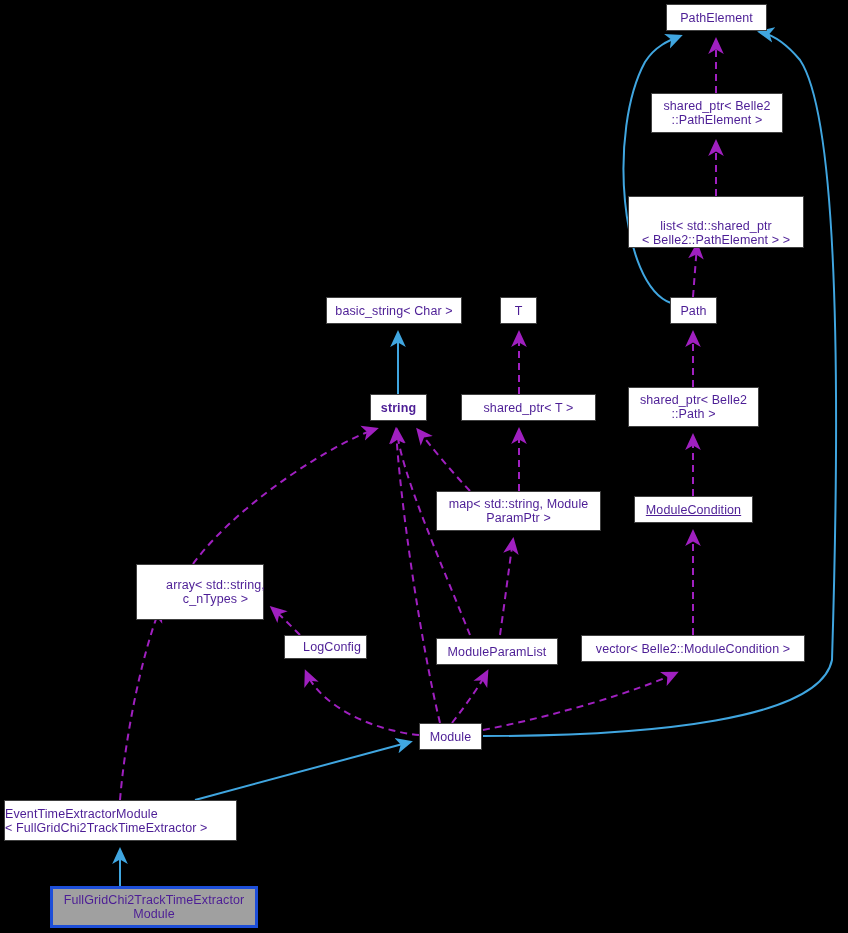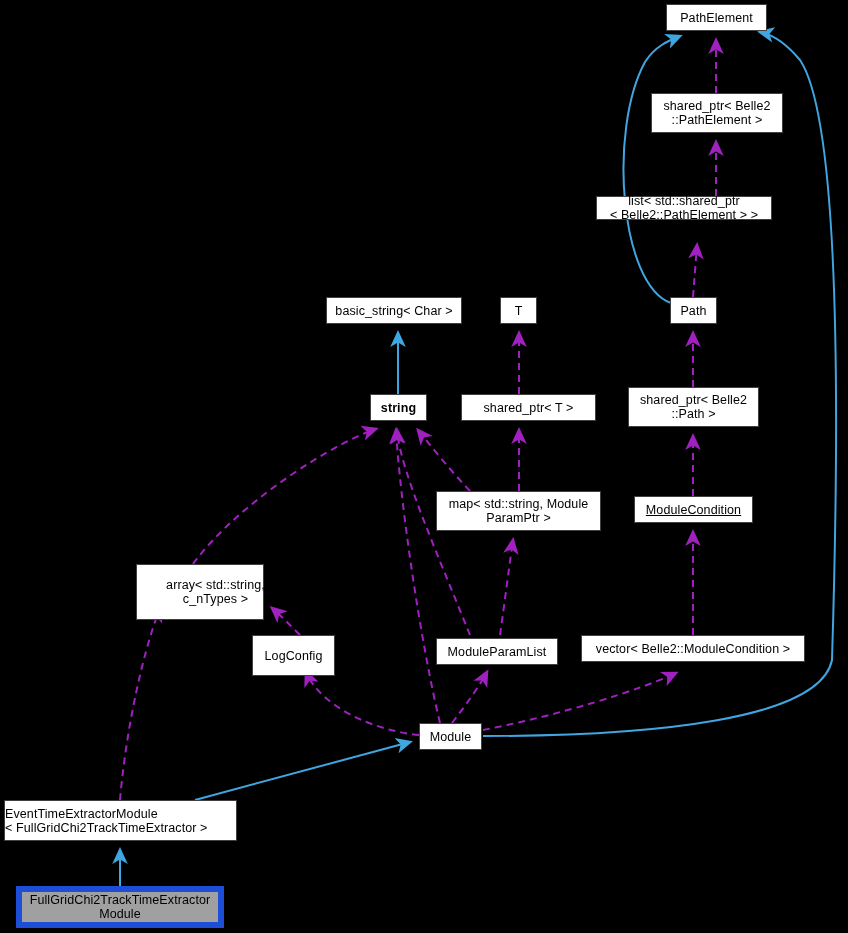--- a/index.html
+++ b/index.html
@@ -21,34 +21,35 @@
     top: 0;
     width: 848px;
     height: 933px;
     pointer-events: none;
   }
   .node {
     position: absolute;
     box-sizing: border-box;
     background: #ffffff;
     border: 1px solid #404040;
-    color: #000000;
+    color: #4c1d95;
     font-size: 12.5px;
     line-height: 14px;
     display: flex;
     align-items: center;
     justify-content: center;
     text-align: center;
     padding: 0 5px;
     white-space: pre;
     letter-spacing: 0.1px;
   }
   .node.highlight {
     background: #a0a0a0;
-    border: 6px solid #1d4ed8;
+    border: 3px solid #1d4ed8;
+    margin-left: 34px;
   }
   .node-label {
     display: block;
     white-space: pre;
   }
 </style>
 </head>
 <body>
 
 <div id="diagram-root">
@@ -83,30 +84,30 @@
         <path d="M 483,730 C 560,715 640,690 676,673" fill="none" stroke="#a020c0" stroke-width="2" stroke-dasharray="7,5" marker-end="url(#arrow-usage)"></path>
         <path d="M 483,736 C 650,736 820,720 832,660 C 840,400 840,120 800,60 C 785,42 770,34 760,32" fill="none" stroke="#40a6e0" stroke-width="2" marker-end="url(#arrow-inheritance)"></path>
         <path d="M 195,800 L 410,742" fill="none" stroke="#40a6e0" stroke-width="2" marker-end="url(#arrow-inheritance)"></path>
         <path d="M 120,800 C 125,740 140,660 160,608" fill="none" stroke="#a020c0" stroke-width="2" stroke-dasharray="7,5" marker-end="url(#arrow-usage)"></path>
         <path d="M 120,886 L 120,850" fill="none" stroke="#40a6e0" stroke-width="2" marker-end="url(#arrow-inheritance)"></path>
       </g>
   </svg>
   <div id="node-layer">
       <div class="node" style="left: 666px; top: 4px; width: 101px; height: 27px;"><div><span class="node-label">PathElement</span></div></div>
       <div class="node" style="left: 651px; top: 93px; width: 132px; height: 40px;"><div><span class="node-label">shared_ptr&lt; Belle2</span><span class="node-label">::PathElement &gt;</span></div></div>
-      <div class="node" style="left: 596px; top: 196px; width: 176px; height: 24px;"><div><span class="node-label">list&lt; std::shared_ptr</span><span class="node-label">&lt; Belle2::PathElement &gt; &gt;</span></div></div>
+      <div class="node" style="left: 628px; top: 196px; width: 176px; height: 52px; align-items: flex-end;"><div><span class="node-label">list&lt; std::shared_ptr</span><span class="node-label">&lt; Belle2::PathElement &gt; &gt;</span></div></div>
       <div class="node" style="left: 670px; top: 297px; width: 47px; height: 27px;"><div><span class="node-label">Path</span></div></div>
       <div class="node" style="left: 628px; top: 387px; width: 131px; height: 40px;"><div><span class="node-label">shared_ptr&lt; Belle2</span><span class="node-label">::Path &gt;</span></div></div>
       <div class="node" style="left: 634px; top: 496px; width: 119px; height: 27px; text-decoration: underline;"><div><span class="node-label">ModuleCondition</span></div></div>
       <div class="node" style="left: 326px; top: 297px; width: 136px; height: 27px;"><div><span class="node-label">basic_string&lt; Char &gt;</span></div></div>
       <div class="node" style="left: 500px; top: 297px; width: 37px; height: 27px;"><div><span class="node-label">T</span></div></div>
       <div class="node" style="left: 370px; top: 394px; width: 57px; height: 27px; font-weight: bold;"><div><span class="node-label">string</span></div></div>
       <div class="node" style="left: 461px; top: 394px; width: 135px; height: 27px;"><div><span class="node-label">shared_ptr&lt; T &gt;</span></div></div>
       <div class="node" style="left: 436px; top: 491px; width: 165px; height: 40px;"><div><span class="node-label">map&lt; std::string, Module</span><span class="node-label">ParamPtr &gt;</span></div></div>
       <div class="node" style="left: 136px; top: 564px; width: 128px; height: 56px; padding-left: 36px;"><div><span class="node-label">array&lt; std::string,</span><span class="node-label">c_nTypes &gt;</span></div></div>
-      <div class="node" style="left: 252px; top: 635px; width: 83px; height: 41px;"><div><span class="node-label">LogConfig</span></div></div>
+      <div class="node" style="left: 284px; top: 635px; width: 83px; height: 24px; justify-content: flex-end;"><div><span class="node-label">LogConfig</span></div></div>
       <div class="node" style="left: 436px; top: 638px; width: 122px; height: 27px;"><div><span class="node-label">ModuleParamList</span></div></div>
       <div class="node" style="left: 581px; top: 635px; width: 224px; height: 27px;"><div><span class="node-label">vector&lt; Belle2::ModuleCondition &gt;</span></div></div>
       <div class="node" style="left: 419px; top: 723px; width: 63px; height: 27px;"><div><span class="node-label">Module</span></div></div>
       <div class="node" style="left: 4px; top: 800px; width: 233px; height: 41px; justify-content: flex-start; text-align: left; padding-left: 0;"><div><span class="node-label">EventTimeExtractorModule</span><span class="node-label">&lt; FullGridChi2TrackTimeExtractor &gt;</span></div></div>
       <div class="node highlight" style="left: 16px; top: 886px; width: 208px; height: 42px;"><div><span class="node-label">FullGridChi2TrackTimeExtractor</span><span class="node-label">Module</span></div></div>
     </div>
 </div>
 
 </body></html>

